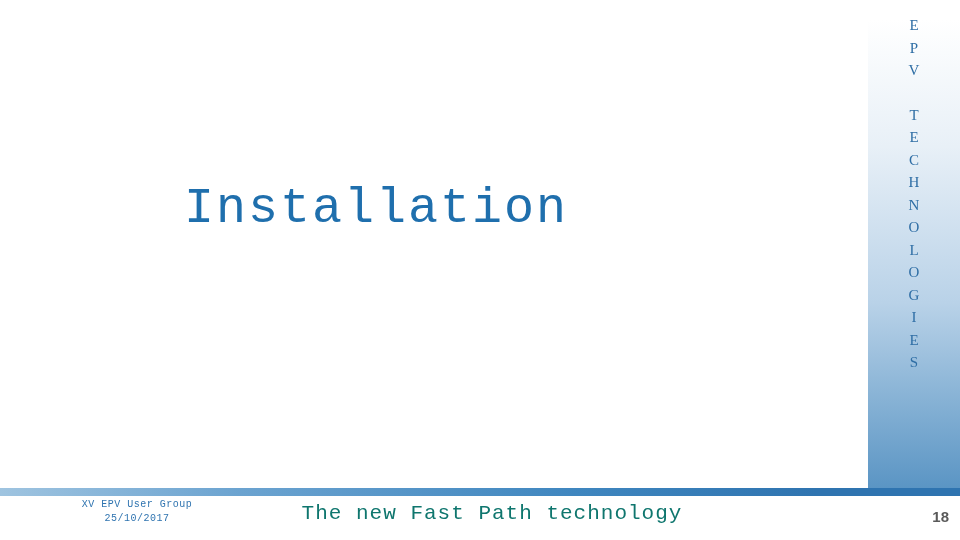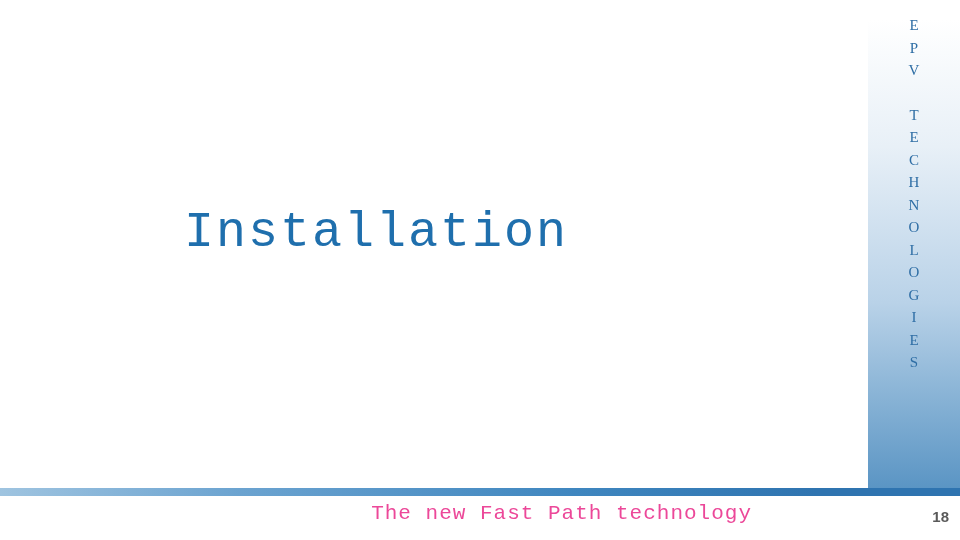--- a/index.html
+++ b/index.html
@@ -67,21 +67,21 @@
     top: 488px;
     width: 960px;
     height: 8px;
     background: linear-gradient(to right, #9fc4e0 0%, #6ba3d0 25%, #3f86bf 60%, #2f74b0 85%, #2f74b0 100%);
   }
 
   
   .title {
     position: absolute;
     left: 0;
-    top: 204px;
+    top: 180px;
     width: 752px;
     text-align: center;
     font-family: "Liberation Mono", monospace;
     font-size: 50px;
     color: #1f6fad;
     letter-spacing: 2px;
     white-space: nowrap;
   }
 
   
@@ -100,24 +100,24 @@
   .footer-left .line2 {
     display: block;
   }
 
   
   .footer-center {
     position: absolute;
     left: 232px;
     top: 502px;
     width: 520px;
-    text-align: right;
+    text-align: center;
     font-family: "Liberation Mono", monospace;
     font-size: 21px;
-    color: #ec4899;
+    color: #0f766e;
     letter-spacing: 1px;
     white-space: nowrap;
   }
 
   
   .page-number {
     position: absolute;
     left: 915px;
     top: 508px;
     width: 34px;
@@ -155,18 +155,22 @@
       <span>I</span>
       <span>E</span>
       <span>S</span>
     </div>
   </div>
 
   <div class="title">Installation</div>
 
   <div class="bottom-bar"></div>
 
+  <div class="footer-left">
+    <span>XV EPV User Group</span>
+    <span class="line2">25/10/2017</span>
+  </div>
 
   <div class="footer-center">The new Fast Path technology</div>
 
   <div class="page-number">18</div>
 
 </div>
 
 </body></html>

